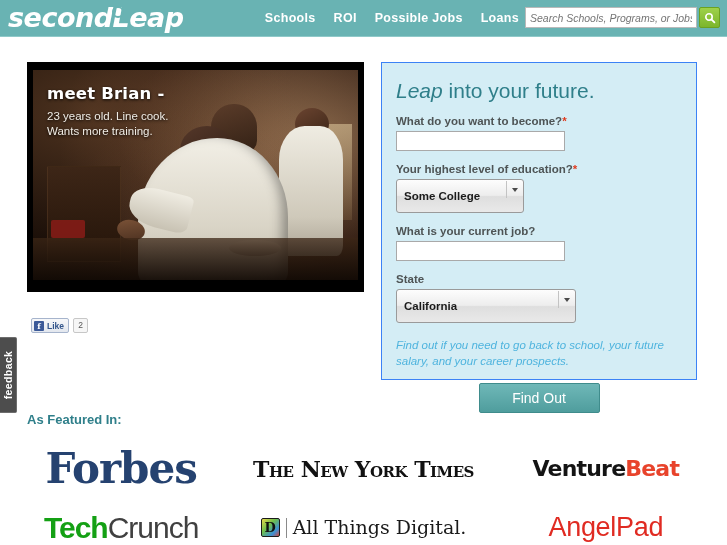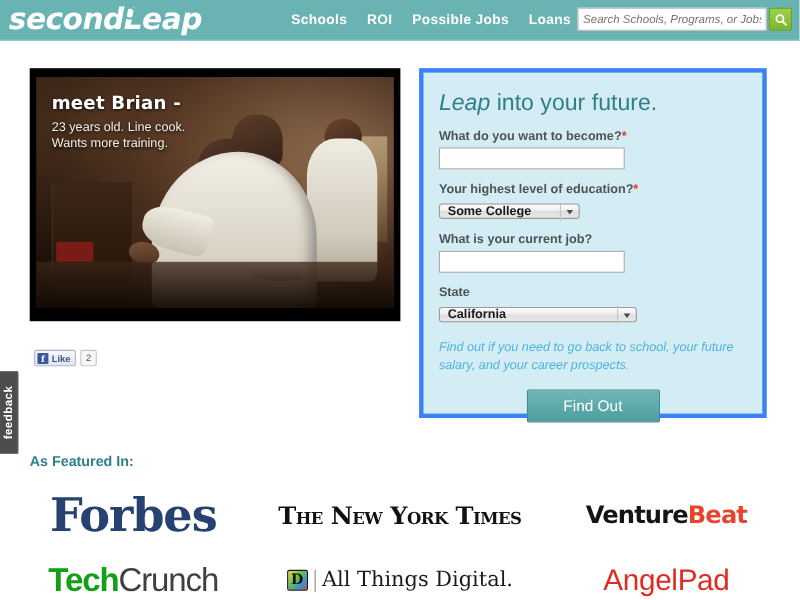--- a/index.html
+++ b/index.html
@@ -211,21 +211,21 @@
     transform:translate(-50%,-50%) rotate(-90deg);
     color:#ffffff; font-size:10.5px; font-weight:bold;
     letter-spacing:0.4px; white-space:nowrap;
   }
 
   
   #panel {
     position:absolute; left:381px; top:62px;
     width:316px; height:318px;
     background:#d4edf5;
-    border:4px solid #3b82f6;
+    border:1px solid #3b82f6;
   }
   #panel-title {
     margin:16px 0 0 14px;
     font-size:21px; color:#2f7f8a;
     font-weight:normal;
     font-family:"Liberation Sans", sans-serif;
   }
   #panel-title i { font-style:italic; }
   .field-label {
     margin:12px 0 4px 14px;
@@ -240,21 +240,21 @@
     font-size:12px; color:#222;
     padding:0 4px;
     font-family:"Liberation Sans", sans-serif;
     outline:none;
   }
   .select-box {
     position:relative; display:inline-block; margin-left:14px;
   }
   .select-box select {
     appearance:none; -webkit-appearance:none; -moz-appearance:none;
-    height:14px;
+    height:34px;
     border:1px solid #9a9a9a;
     border-radius:3px;
     background:linear-gradient(#fdfdfd 0%, #ededed 48%, #dedede 52%, #e9e9e9 100%);
     font-size:11.5px; font-weight:bold; color:#1b1b1b;
     padding:0 24px 0 7px;
     font-family:"Liberation Sans", sans-serif;
     cursor:pointer; outline:none;
   }
   .select-box.edu select { width:128px; }
   .select-box.state select { width:180px; }

